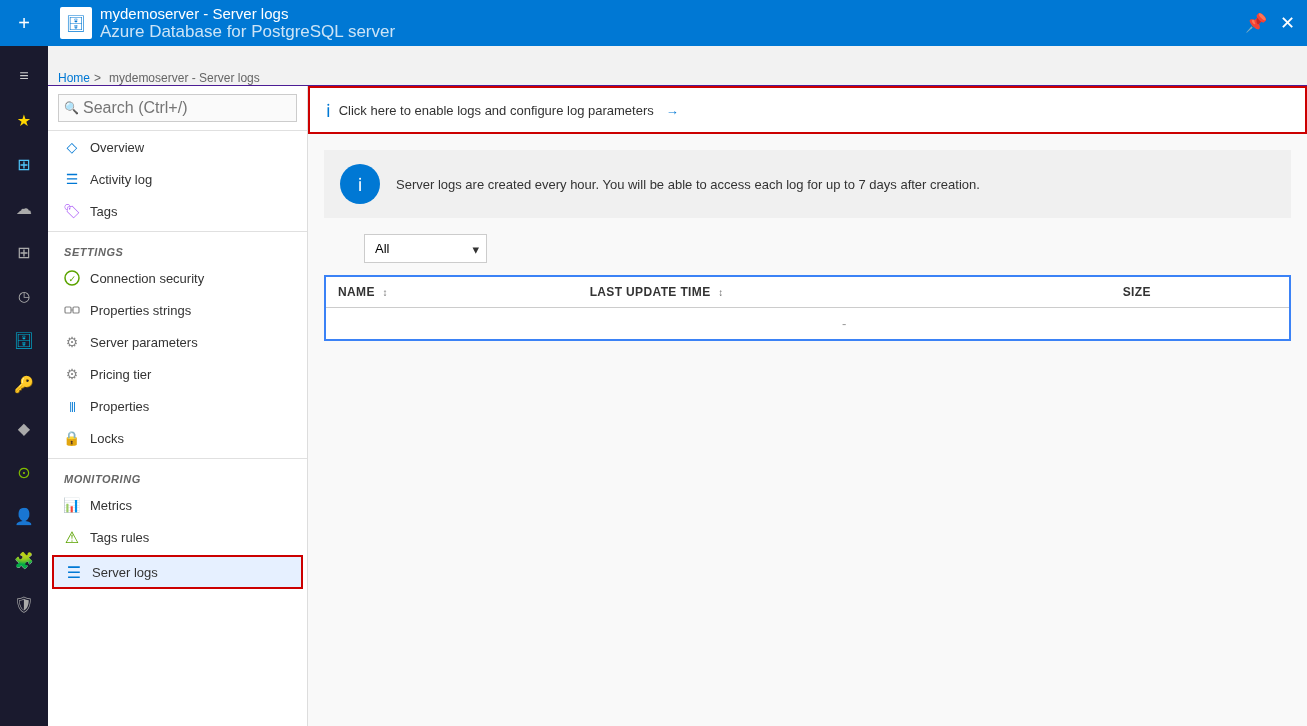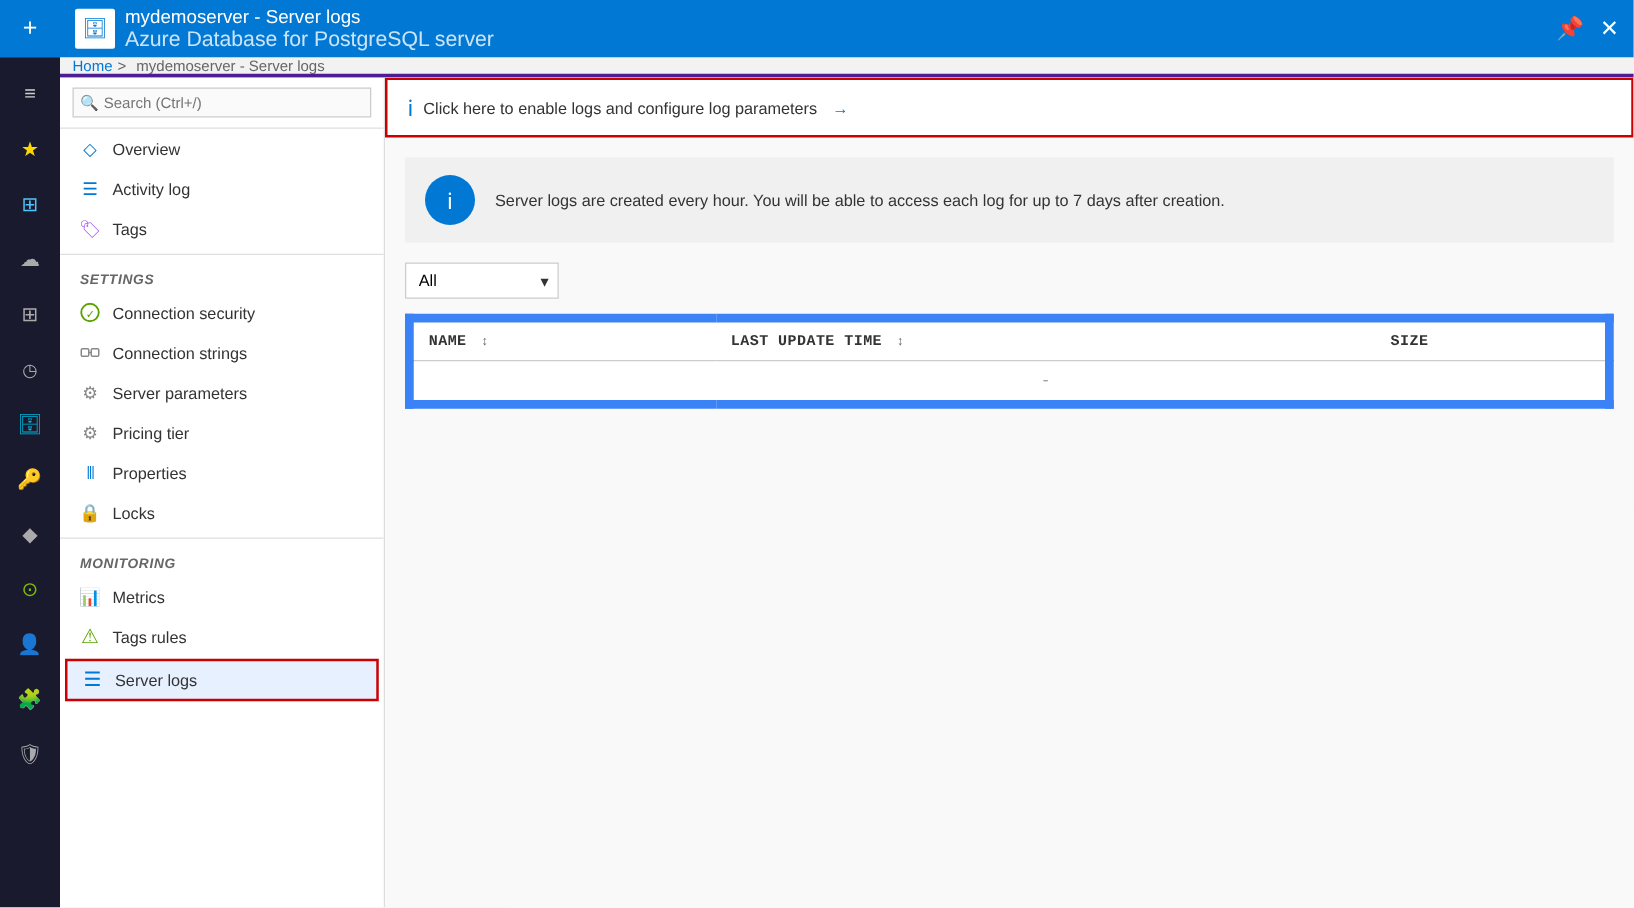--- a/index.html
+++ b/index.html
@@ -79,29 +79,29 @@
     .top-bar-btn {
       color: white;
       font-size: 18px;
       cursor: pointer;
       background: none;
       border: none;
     }
 
     
     .breadcrumb-bar {
-      height: 16px;
+      height: 40px;
       background: #f2f2f2;
       display: flex;
-      align-items: flex-start;
+      align-items: flex-end;
       padding: 0 10px;
       font-size: 12px;
       color: #333;
       flex-shrink: 0;
-      border-bottom: 3px solid #4c1d95;
+      border-bottom: 1px solid #4c1d95;
     }
     .breadcrumb-bar a { color: #0078d4; text-decoration: none; }
     .breadcrumb-bar span { margin: 0 4px; color: #666; }
 
     
     .content-area {
       display: flex;
       flex: 1;
       overflow: hidden;
     }
@@ -118,21 +118,21 @@
     }
     .sidebar-search {
       padding: 8px 10px;
       border-bottom: 1px solid #e0e0e0;
       flex-shrink: 0;
     }
     .sidebar-search input {
       width: 100%;
       border: 1px solid #ccc;
       padding: 4px 8px 4px 24px;
-      font-size: 12px;
+      font-size: 16px;
       background: #fafafa;
       outline: none;
     }
     .sidebar-search-wrap {
       position: relative;
     }
     .sidebar-search-wrap .search-icon {
       position: absolute;
       left: 6px;
       top: 50%;
@@ -260,38 +260,38 @@
       padding: 6px 32px 6px 10px;
       font-size: 13px;
       outline: none;
       background: #fff;
       appearance: none;
       min-width: 120px;
       cursor: pointer;
     }
     .dropdown-wrap {
       position: relative;
+      margin-left: 40px;
     }
     .dropdown-wrap::after {
       content: '▾';
       position: absolute;
       right: 8px;
       top: 50%;
       transform: translateY(-50%);
       pointer-events: none;
       color: #333;
     }
 
     
     .data-table {
       width: 100%;
       border-collapse: collapse;
       background: #fff;
-      border: 7px solid #3b82f6;
-      font-family: Liberation Mono, monospace;
+      border: 2px solid #3b82f6;
     }
     .data-table th {
       text-align: left;
       padding: 8px 12px;
       font-size: 12px;
       font-weight: 600;
       color: #333;
       border-bottom: 1px solid #ccc;
       text-transform: uppercase;
       letter-spacing: 0.03em;
@@ -435,21 +435,21 @@
       </div>
 
       <div class="sidebar-item">
         <span class="sidebar-icon">
           <svg width="16" height="16" viewBox="0 0 16 16">
               <rect x="1" y="5" width="6" height="6" rx="1" fill="none" stroke="#888" stroke-width="1.2"></rect>
               <rect x="9" y="5" width="6" height="6" rx="1" fill="none" stroke="#888" stroke-width="1.2"></rect>
               <line x1="7" y1="8" x2="9" y2="8" stroke="#888" stroke-width="1.2"></line>
             </svg>
         </span>
-        <span>Connection strings</span>
+        <span>Properties strings</span>
       </div>
 
       <div class="sidebar-item">
         <span class="sidebar-icon" style="color:#888;">⚙</span>
         <span>Server parameters</span>
       </div>
 
       <div class="sidebar-item">
         <span class="sidebar-icon" style="color:#888;">⚙</span>
         <span>Pricing tier</span>

